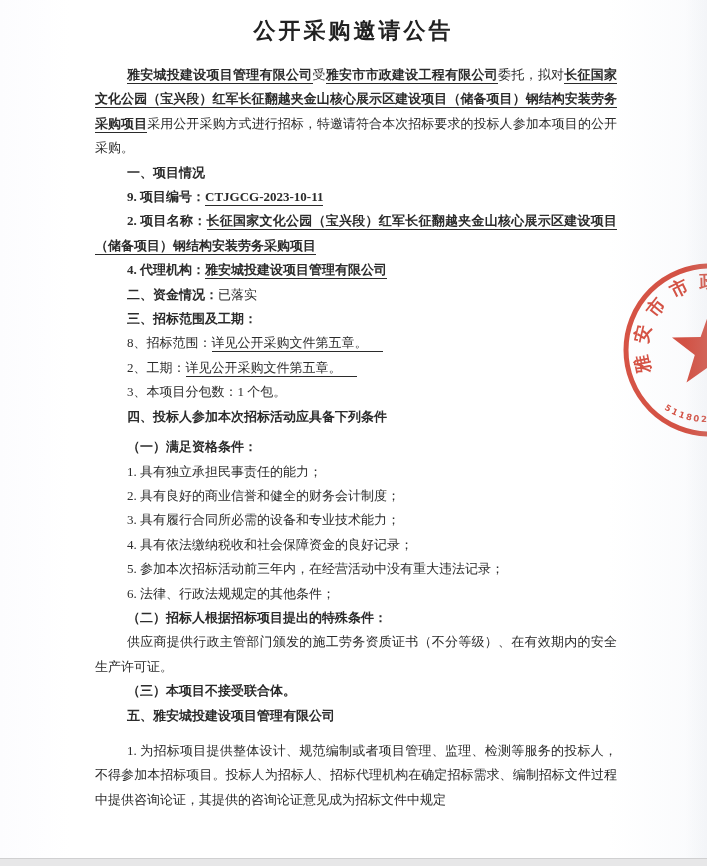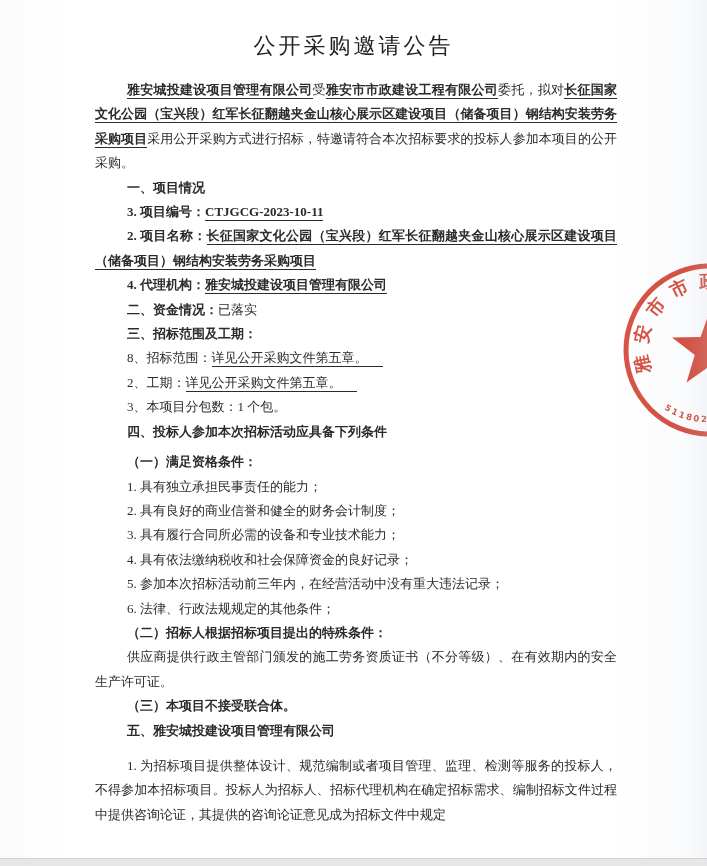--- a/index.html
+++ b/index.html
@@ -19,24 +19,24 @@
     position: absolute; right: 0; top: 0; bottom: 0; width: 22px;
     background: linear-gradient(90deg, rgba(205,210,220,0), rgba(205,210,220,0.14));
     pointer-events: none;
   }
   .page-bottom-edge {
     position: absolute; left: 0; right: 0; bottom: 0; height: 7px;
     background: #e7e7e8;
     border-top: 1px solid #d0d0d1;
   }
   h1.doc-title {
-    margin: 31px 0 0 0;
+    margin: 16px 0 0 0;
     text-align: center;
     font-size: 22px;
-    font-weight: normal;
+    font-weight: bold;
     letter-spacing: 3px;
     line-height: 30px;
     color: #222;
   }
   .doc {
     margin: 17px 90px 0 95px;
     font-size: 13px;
     line-height: 24.4px;
     text-align: justify;
   }
@@ -57,21 +57,21 @@
 </head>
 <body>
 
 <div class="page">
 
   <h1 class="doc-title">公开采购邀请公告</h1>
 
   <div class="doc">
       <p><span class="b u">雅安城投建设项目管理有限公司</span><span class="">受</span><span class="b u">雅安市市政建设工程有限公司</span><span class="">委托，拟对</span><span class="b u">长征国家文化公园（宝兴段）红军长征翻越夹金山核心展示区建设项目（储备项目）钢结构安装劳务采购项目</span><span class="">采用公开采购方式进行招标，特邀请符合本次招标要求的投标人参加本项目的公开采购。</span></p>
       <p><span class="b">一、项目情况</span></p>
-      <p><span class="b">3. 项目编号：</span><span class="b u">CTJGCG-2023-10-11</span></p>
+      <p><span class="b">9. 项目编号：</span><span class="b u">CTJGCG-2023-10-11</span></p>
       <p><span class="b">2. 项目名称：</span><span class="b u">长征国家文化公园（宝兴段）红军长征翻越夹金山核心展示区建设项目（储备项目）钢结构安装劳务采购项目</span></p>
       <p><span class="b">4. 代理机构：</span><span class="b u">雅安城投建设项目管理有限公司</span></p>
       <p><span class="b">二、资金情况：</span><span class="">已落实</span></p>
       <p><span class="b">三、招标范围及工期：</span></p>
       <p><span class="">8、招标范围：</span><span class="u pad">详见公开采购文件第五章。</span></p>
       <p><span class="">2、工期：</span><span class="u pad">详见公开采购文件第五章。</span></p>
       <p><span class="">3、本项目分包数：1 个包。</span></p>
       <p><span class="b">四、投标人参加本次招标活动应具备下列条件</span></p>
       <p class="gap-sm"><span class="b">（一）满足资格条件：</span></p>
       <p><span class="">1. 具有独立承担民事责任的能力；</span></p>

